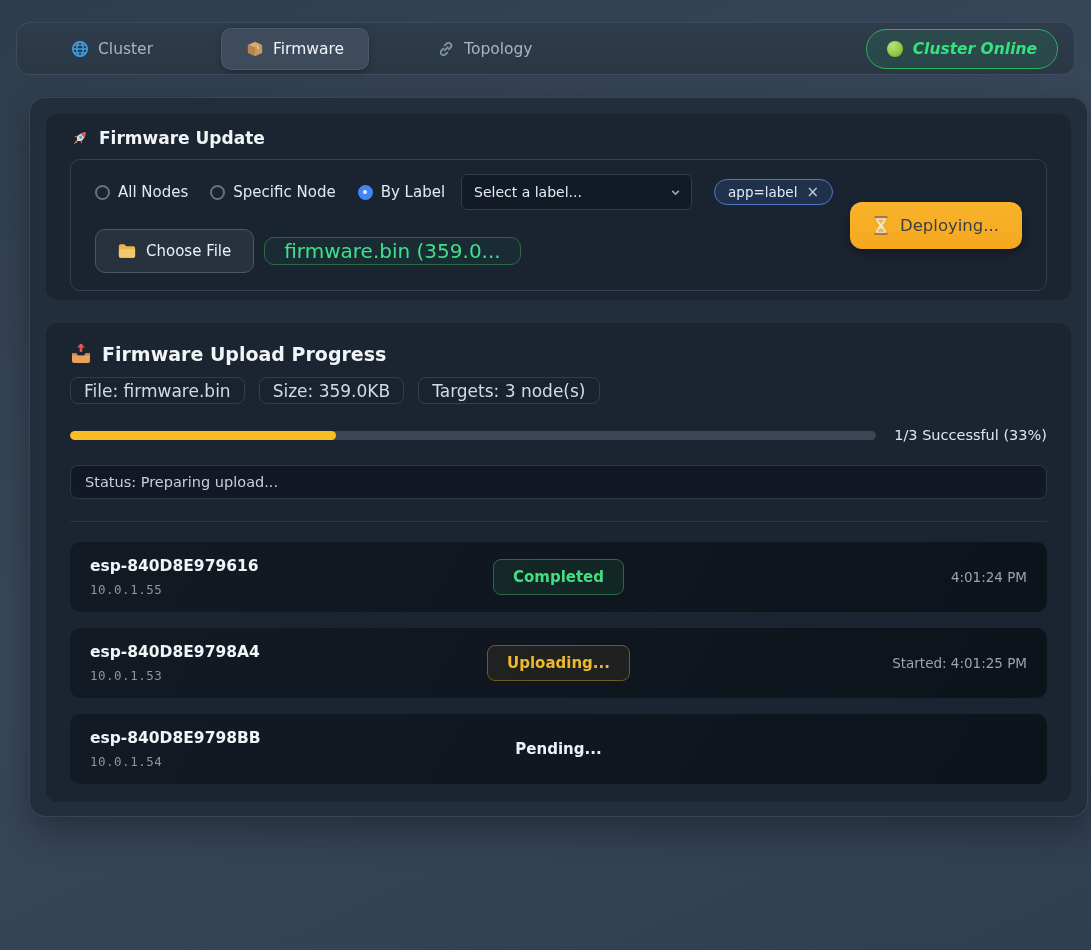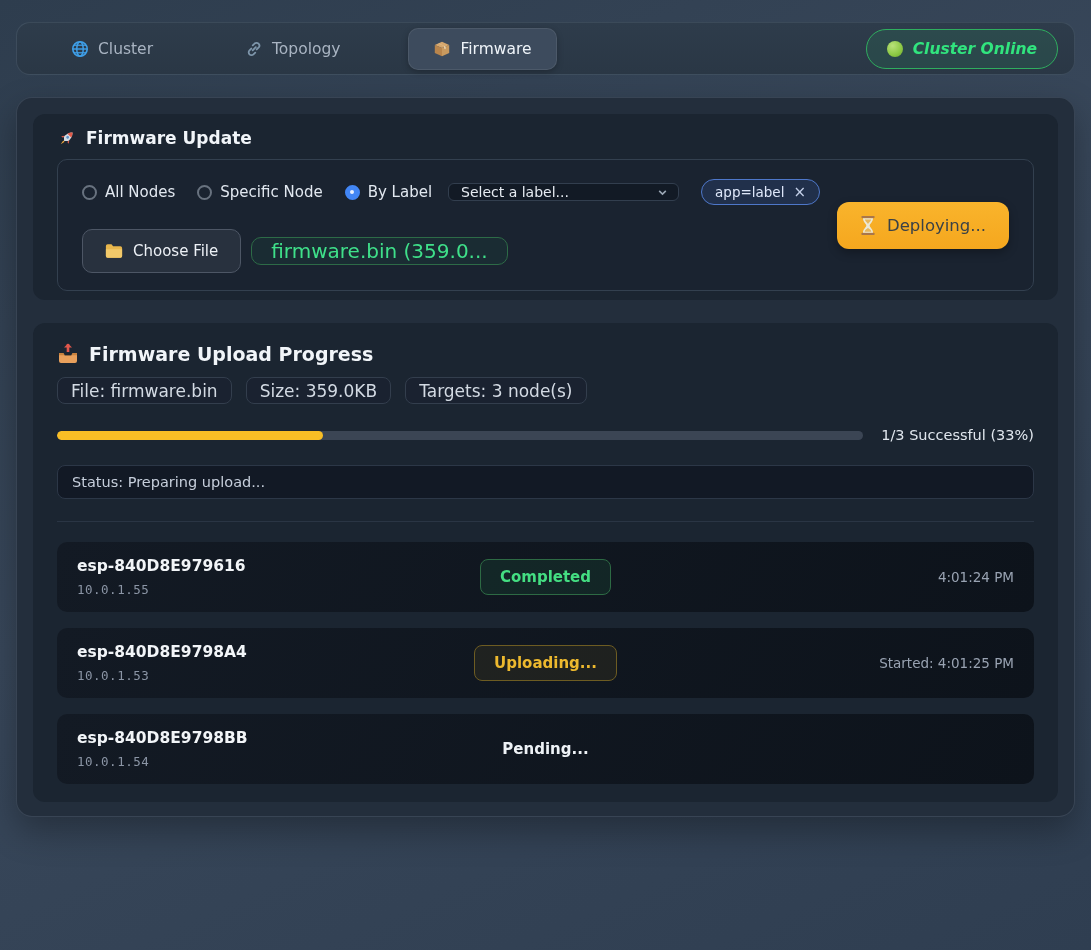--- a/index.html
+++ b/index.html
@@ -36,21 +36,21 @@
     border:1.5px solid #2fae5f;
     color:#31e47e; font-weight:bold; font-size:15.5px;font-style:italic;
   }
   .green-dot {
     width:16px; height:16px; border-radius:50%;
     background:radial-gradient(circle at 35% 30%, #b9e27a, #8cc843 60%, #6da32f);
   }
 
   
   .panel {
-    position:absolute; left:16px; top:97px; width:1059px; height:720px;
+    position:absolute; left:29px; top:97px; width:1059px; height:720px;
     background:#232e3c;
     border:1px solid rgba(130,150,175,.22);
     border-radius:16px;
     padding:16px;
     box-shadow:0 14px 34px rgba(0,0,0,.30);
   }
   .card {
     background:#1b2531; border-radius:12px;
   }
 
@@ -73,21 +73,21 @@
   .radio {
     width:15px; height:15px; border-radius:50%;
     border:2px solid #68727f; background:transparent; position:relative; flex:0 0 auto;
   }
   .radio.checked { border-color:#4286f5; background:#4286f5; }
   .radio.checked::after {
     content:""; position:absolute; left:3.5px; top:3.5px; width:4px; height:4px;
     border-radius:50%; background:#e9f1ff;
   }
   .label-select {
-    width:231px; height:18px; background:#121a25;
+    width:231px; height:36px; background:#121a25;
     border:1px solid #323e4e; border-radius:6px;
     display:flex; align-items:center; justify-content:space-between;
     padding:0 10px 0 12px; font-size:14px; color:#e6ebf1; cursor:pointer;
   }
   .label-chip {
     display:flex; align-items:center; gap:9px; height:26px;
     padding:0 13px; border-radius:13px;
     border:1px solid #4e77c9; background:rgba(64,112,200,.18);
     color:#dfe8fa; font-size:13.5px; white-space:nowrap;
   }
@@ -164,42 +164,42 @@
       <svg width="18" height="18" viewBox="0 0 20 20">
           <circle cx="10" cy="10" r="8" fill="none" stroke="#3f9fe8" stroke-width="1.8"></circle>
           <ellipse cx="10" cy="10" rx="3.6" ry="8" fill="none" stroke="#3f9fe8" stroke-width="1.6"></ellipse>
           <line x1="2" y1="10" x2="18" y2="10" stroke="#3f9fe8" stroke-width="1.6"></line>
           <line x1="3.2" y1="5.8" x2="16.8" y2="5.8" stroke="#3f9fe8" stroke-width="1.4"></line>
           <line x1="3.2" y1="14.2" x2="16.8" y2="14.2" stroke="#3f9fe8" stroke-width="1.4"></line>
         </svg>
     </span>
     <span>Cluster</span>
   </div>
+  <div class="nav-tab active" style="margin-left:44px;">
+    <span class="icon">
+      <svg width="18" height="18" viewBox="0 0 20 20">
+          <path d="M10 2 L18 5.5 L10 9 L2 5.5 Z" fill="#d7a86e"></path>
+          <path d="M2 5.5 L10 9 L10 18 L2 14.5 Z" fill="#b9854c"></path>
+          <path d="M18 5.5 L10 9 L10 18 L18 14.5 Z" fill="#c99a5f"></path>
+          <path d="M6 3.7 L14 7.2 L14 10.2 L12.4 9.5 L12.4 6.6 L6 3.9 Z" fill="#efd9b4"></path>
+        </svg>
+    </span>
+    <span>Firmware</span>
+  </div>
   <div class="nav-tab" style="margin-left:44px;">
     <span class="icon">
       <svg width="18" height="18" viewBox="0 0 20 20">
           <g fill="none" stroke="#7e96ab" stroke-width="2" stroke-linecap="round">
             <path d="M8.5 11.5 L12 8"></path>
             <path d="M7 9.5 L5 11.5 a3.1 3.1 0 0 0 4.4 4.4 L11.4 14"></path>
             <path d="M13 10.5 L15 8.5 a3.1 3.1 0 0 0 -4.4 -4.4 L8.6 6"></path>
           </g>
         </svg>
     </span>
     <span>Topology</span>
-  </div>
-  <div class="nav-tab active" style="margin-left:44px;">
-    <span class="icon">
-      <svg width="18" height="18" viewBox="0 0 20 20">
-          <path d="M10 2 L18 5.5 L10 9 L2 5.5 Z" fill="#d7a86e"></path>
-          <path d="M2 5.5 L10 9 L10 18 L2 14.5 Z" fill="#b9854c"></path>
-          <path d="M18 5.5 L10 9 L10 18 L18 14.5 Z" fill="#c99a5f"></path>
-          <path d="M6 3.7 L14 7.2 L14 10.2 L12.4 9.5 L12.4 6.6 L6 3.9 Z" fill="#efd9b4"></path>
-        </svg>
-    </span>
-    <span>Firmware</span>
   </div>
   <div class="nav-spacer"></div>
   <div class="online-badge">
     <span class="green-dot icon"></span>
     <span>Cluster Online</span>
   </div>
 </div>
 
 <div class="panel">
 

